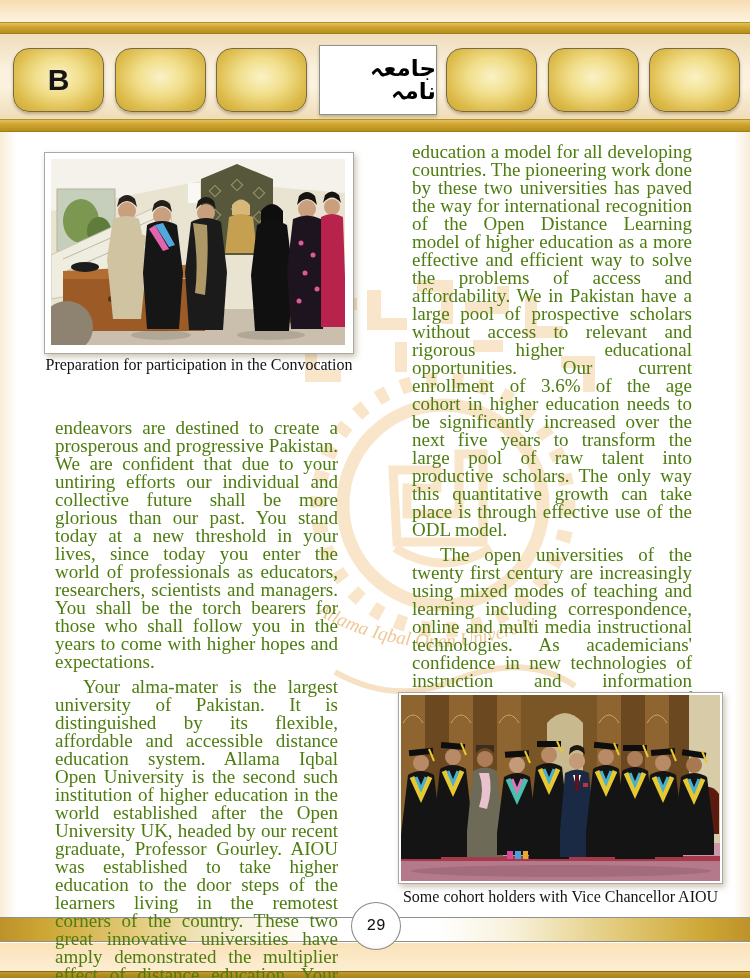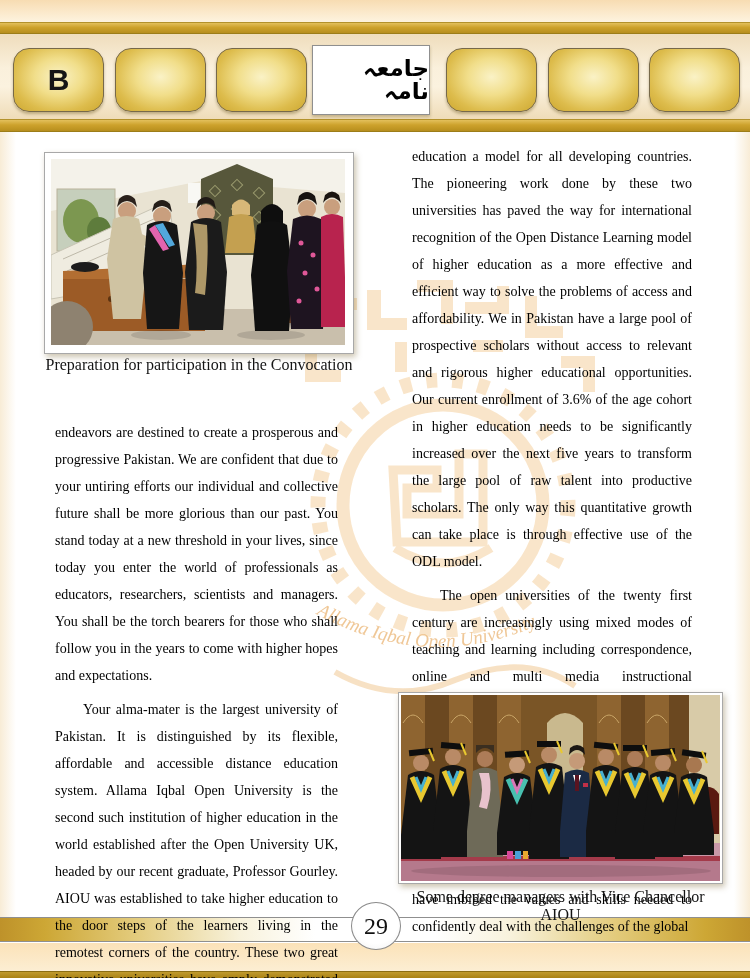--- a/index.html
+++ b/index.html
@@ -17,52 +17,52 @@
   .gold-bar.bar1{top:22px;height:12px;}
   .gold-bar.bar2{top:119px;height:13px;}
   .header-strip{position:absolute;left:0;top:34px;width:750px;height:85px;
     background:linear-gradient(180deg,#efddbc 0%,#faf0dc 40%,#fbf2df 62%,#efdcb8 100%);}
   .gold-box{position:absolute;top:14px;width:89px;height:62px;border-radius:16px;
     background:radial-gradient(ellipse at 50% 45%,#faf2c6 0%,#f1de8a 38%,#ddbc4c 72%,#cda730 100%);
     border:1px solid #77694a;box-shadow:0 2px 3px rgba(90,70,10,.35);
     display:flex;align-items:center;justify-content:center;}
   .section-letter{font-family:"Liberation Sans", sans-serif;font-weight:bold;
     font-size:30px;color:#161616;}
-  .masthead-box{position:absolute;left:312px;top:11px;width:116px;height:68px;
+  .masthead-box{position:absolute;left:319px;top:11px;width:116px;height:68px;
     background:#ffffff;border:1px solid #8f8f8f;box-shadow:0 2px 3px rgba(90,70,10,.3);
     display:flex;align-items:center;justify-content:center;}
   .masthead-urdu{font-family:"DejaVu Sans", sans-serif;font-weight:bold;
     font-size:23px;color:#000;direction:rtl;line-height:1;}
   
   .content{position:absolute;left:0;top:132px;width:750px;height:785px;background:#ffffff;}
   .content .edge{position:absolute;top:0;height:100%;width:16px;pointer-events:none;}
   .content .edge.l{left:0;background:linear-gradient(90deg,#f8ecd6,rgba(255,255,255,0));}
   .content .edge.r{right:0;background:linear-gradient(270deg,#f8ecd6,rgba(255,255,255,0));}
   .watermark{position:absolute;left:275px;top:148px;width:340px;height:430px;z-index:0;}
   .photo-frame{position:absolute;background:#ffffff;border:1px solid #a8a8a8;
     box-shadow:2px 3px 6px rgba(110,85,30,.35);z-index:2;}
   .photo1{left:44px;top:20px;width:296px;height:188px;padding:6px;}
   .photo2{left:398px;top:560px;width:319px;height:186px;padding:2px;}
   .caption{position:absolute;text-align:center;font-size:16px;color:#141414;z-index:2;}
   .caption.c1{left:44px;top:224px;width:310px;}
   .caption.c2{left:398px;top:756px;width:325px;}
-  .col{position:absolute;z-index:1;font-size:14px;line-height:27px;
-    text-align:justify;color:#000000;}
+  .col{position:absolute;z-index:1;font-size:19px;line-height:18px;
+    text-align:justify;color:#4d7c0f;}
   .col p{margin:0;}
   .col p + p{margin-top:7px;text-indent:28px;}
   .col-left{left:55px;top:247px;width:283px;margin-top:40px;}
   .col-right{left:412px;top:11px;width:280px;}
   
   .footer-band{position:absolute;left:0;top:917px;width:750px;height:25px;
     background:linear-gradient(90deg,#be922a 0%,#cda735 6%,#e3cb7c 18%,#f8f2dc 32%,#ffffff 42%,#ffffff 58%,#f8f2dc 68%,#e3cb7c 82%,#cda735 94%,#be922a 100%);
     border-top:1px solid #8f8f8f;border-bottom:1px solid #8f8f8f;box-sizing:border-box;}
   .page-oval{position:absolute;left:351px;top:902px;width:48px;height:46px;
     border-radius:50%;background:radial-gradient(circle at 50% 40%,#ffffff 60%,#efefef 100%);
     border:1px solid #8a8a8a;display:flex;align-items:center;justify-content:center;z-index:3;}
-  .page-num{font-family:Liberation Serif, serif;font-size:24px;color:#111;}
+  .page-num{font-family:Liberation Mono, monospace;font-size:16px;color:#111;}
   .bottom-cream{position:absolute;left:0;top:943px;width:750px;height:28px;
     background:linear-gradient(180deg,#fbe2b8 0%,#fceed3 100%);}
   .bottom-strip{position:absolute;left:0;top:971px;width:750px;height:7px;
     background:linear-gradient(180deg,#c09a2e 0%,#a98215 100%);border-top:1px solid #8b6e14;box-sizing:border-box;}
 </style>
 </head>
 <body>
 
 <div class="page">
 
@@ -314,21 +314,21 @@
               <rect x="-12" y="50" width="24" height="6" fill="#0e0e0e" transform="rotate(8 0 53)"></rect>
               <line x1="8" y1="50" x2="13" y2="62" stroke="#e8c830" stroke-width="2"></line>
               <path d="M-13 76 q13 -8 26 0 l7 56 v22 h-40 v-22 z" fill="#141414"></path>
               <polyline points="-9,78 0,98 9,78" fill="none" stroke="#e8c830" stroke-width="5"></polyline>
               <polyline points="-5,78 0,90 5,78" fill="none" stroke="#48b0d0" stroke-width="3"></polyline>
             </g>
         </g>
         <ellipse cx="160" cy="176" rx="150" ry="6" fill="#000000" opacity="0.10"></ellipse>
       </svg>
     </figure>
-    <figcaption class="caption c2">Some degree managers with Vice Chancellor AIOU</figcaption>
+    <figcaption class="caption c2">Some cohort holders with Vice Chancellor AIOU</figcaption>
   </div>
 
   <div class="footer-band"></div>
   <div class="page-oval">
     <span class="page-num">29</span>
   </div>
   <div class="bottom-cream"></div>
   <div class="bottom-strip"></div>
 
 </div>

